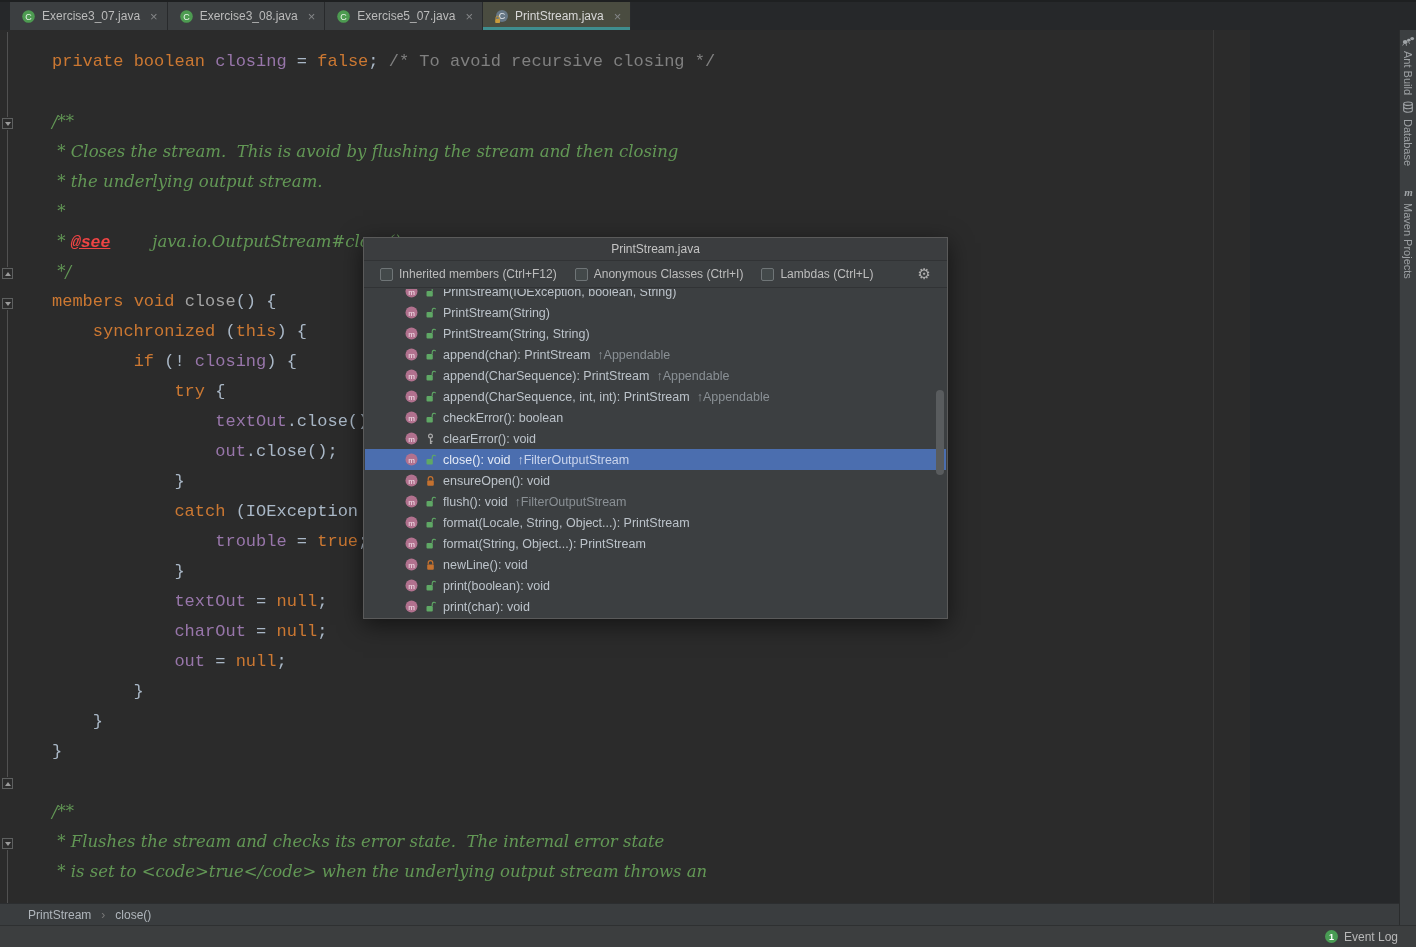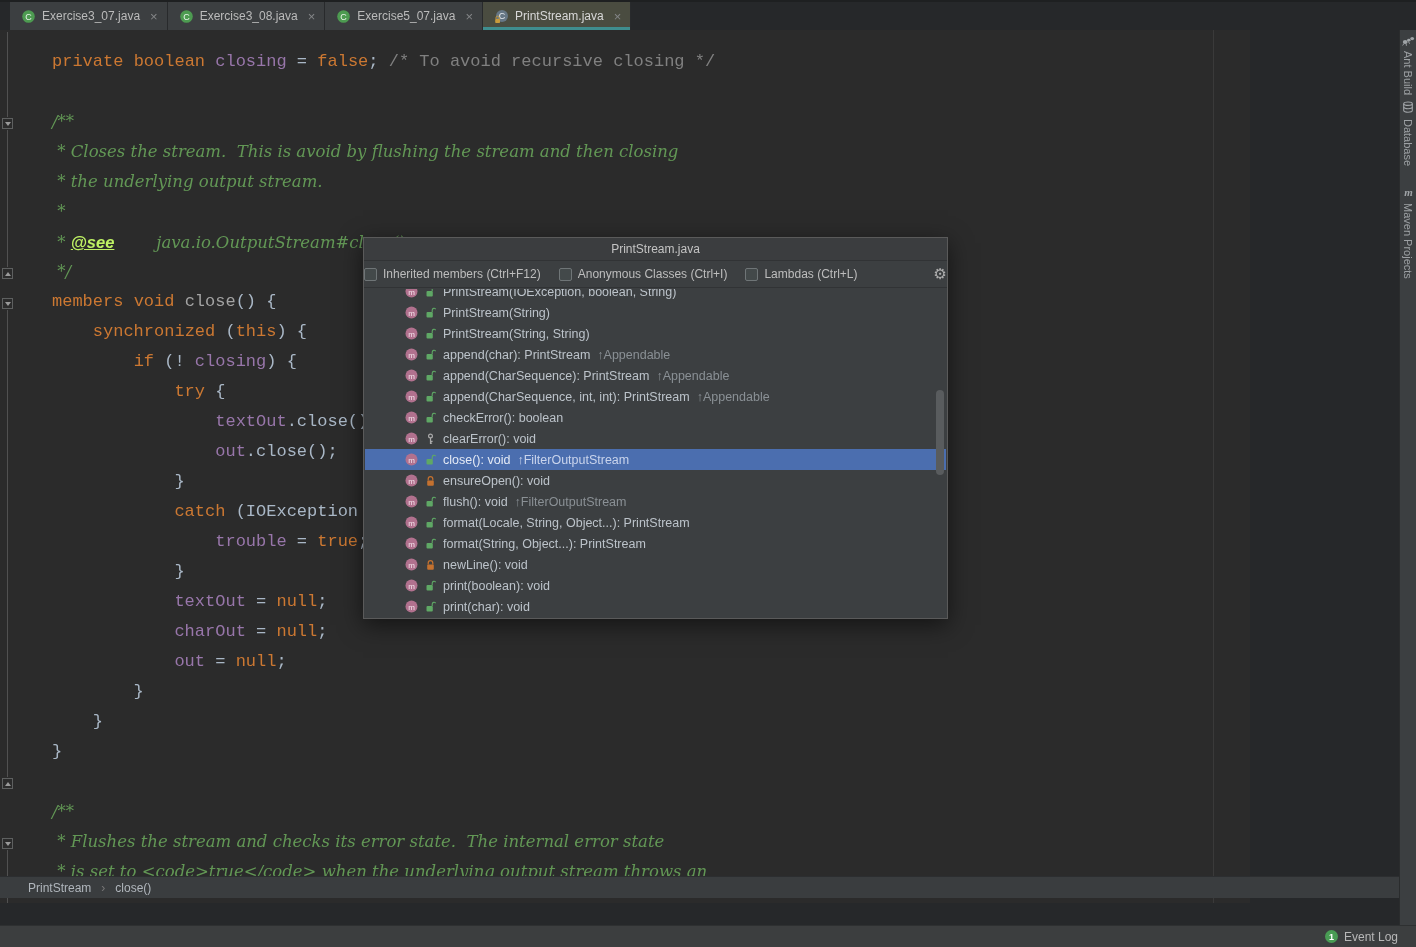--- a/index.html
+++ b/index.html
@@ -30,61 +30,61 @@
   .code { position:absolute; top:17px; left:0; right:0; }
   .code-line { height:30px; line-height:30px; padding-left:52px; white-space:pre;
     font-family:"Liberation Mono","DejaVu Sans Mono",monospace; font-size:17px; color:#A9B7C6; }
   .code-line.current { background:#323232; }
   .tok-kw  { color:#CC7832; }
   .tok-pl  { color:#A9B7C6; }
   .tok-fld { color:#9876AA; }
   .tok-cmt { color:#808080; }
   .tok-meth{ color:#a3a3a3; font-weight:normal; }
   .tok-doc { color:#629755; font-style:italic; font-family:"DejaVu Serif",serif; font-size:16.5px; }
-  .tok-doctag { color:#bef264; font-style:italic; font-weight:bold; text-decoration:underline;
-    font-family:Liberation Sans, sans-serif; font-size:16.5px;text-align:center; }
+  .tok-doctag { color:#ef4444; font-style:italic; font-weight:bold; text-decoration:underline;
+    font-family:Liberation Mono, monospace; font-size:16.5px;text-align:center; }
 
   
   .fold-line { position:absolute; left:7px; width:1px; background:#515151; }
   .fold-box { position:absolute; left:2px; width:11px; height:11px; border:1px solid #5E6060;
     background:#2B2B2B; display:flex; align-items:center; justify-content:center; }
   .fold-box i { display:block; width:0; height:0; border-left:3px solid transparent; border-right:3px solid transparent; }
   .fold-box.down i { border-top:4px solid #9A9A9A; }
   .fold-box.up i   { border-bottom:4px solid #9A9A9A; }
 
   .editor-thumb { position:absolute; left:1386px; top:262px; width:8px; height:38px;
     background:#585B5D; border-radius:4px; }
   .grip { position:absolute; left:1384px; top:4px; display:flex; gap:2px; }
   .grip i { display:block; width:2px; height:9px; background:#6E7070; }
 
   
   .popup { position:absolute; left:363px; top:237px; width:585px; height:382px;
     background:#3C3F41; border:1px solid #5A5A5A; box-shadow:0 6px 22px rgba(0,0,0,.55); z-index:10; }
   .popup-title { height:23px; line-height:23px; text-align:center; font-size:12px; color:#C4C4C4;
     background:#3B3D3F; border-bottom:1px solid #313335; }
-  .popup-toolbar { height:27px; display:flex; align-items:center; padding:0 0; gap:18px;
+  .popup-toolbar { height:27px; display:flex; align-items:center; padding:0 16px; gap:18px;
     border-bottom:1px solid #313335; }
   .filter { display:flex; align-items:center; gap:6px; }
   .checkbox { width:13px; height:13px; border:1px solid #6F7577; border-radius:2px; background:#43494A; }
   .filter-label { font-size:12px; color:#BDBDBD; white-space:nowrap; }
   .gear { margin-left:auto; color:#AFAFAF; font-size:15px; line-height:15px;
     font-family:"DejaVu Sans",sans-serif; }
   .popup-list { position:absolute; top:51px; bottom:1px; left:1px; right:1px; overflow:hidden; }
   .list-inner { position:relative; top:-8px; }
   .item { height:21px; display:flex; align-items:center; gap:7px; padding-left:40px;
     font-size:12.5px; color:#BCC3CA; white-space:nowrap; }
   .item.selected { background:#4B6EAF; color:#E4EAF5; }
   .item-sup { color:#8A9095; }
   .item.selected .item-sup { color:#C9D4EC; }
   .item .ic { display:inline-flex; }
   .popup-scroll { position:absolute; right:2px; top:101px; width:8px; height:85px;
     background:#595C5E; border-radius:4px; }
 
   
-  .breadcrumbs { position:absolute; top:876px; left:0; width:1399px; height:22px;
+  .breadcrumbs { position:absolute; top:903px; left:0; width:1399px; height:22px;
     background:#3A3D3F; border-top:1px solid #2C2E30; display:flex; align-items:center;
     gap:10px; padding-left:28px; }
   .crumb { font-size:12px; color:#B0B6BC; }
   .crumb-sep { font-size:12px; color:#787878; }
 
   
   .status-bar { position:absolute; top:925px; left:0; right:0; height:22px;
     background:#3C3E3F; border-top:1px solid #2E3031; display:flex; align-items:center; }
   .event-log { margin-left:auto; margin-right:18px; display:flex; align-items:center; gap:6px; }
   .badge { width:13px; height:13px; border-radius:50%; background:#499C54; color:#FFFFFF;

